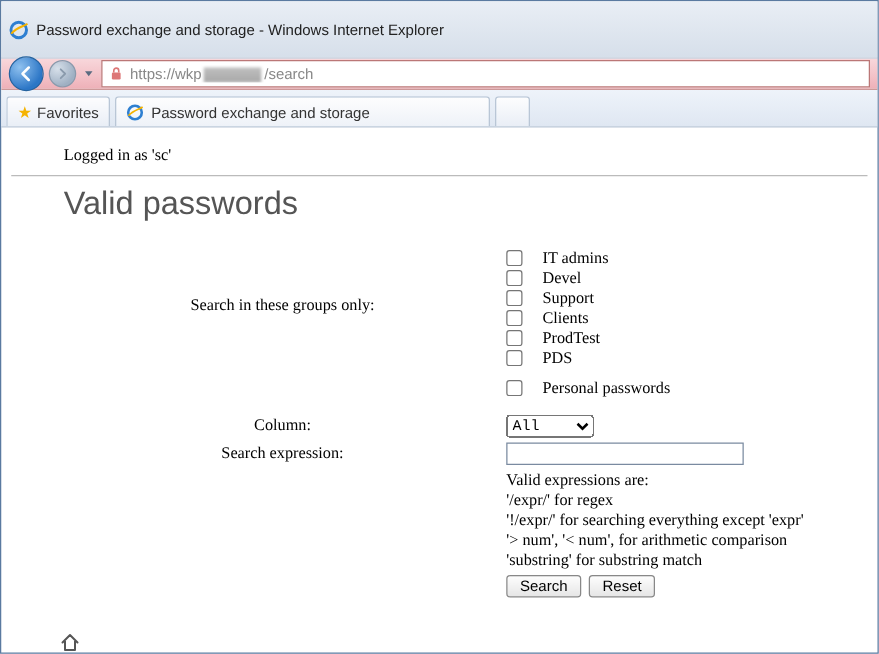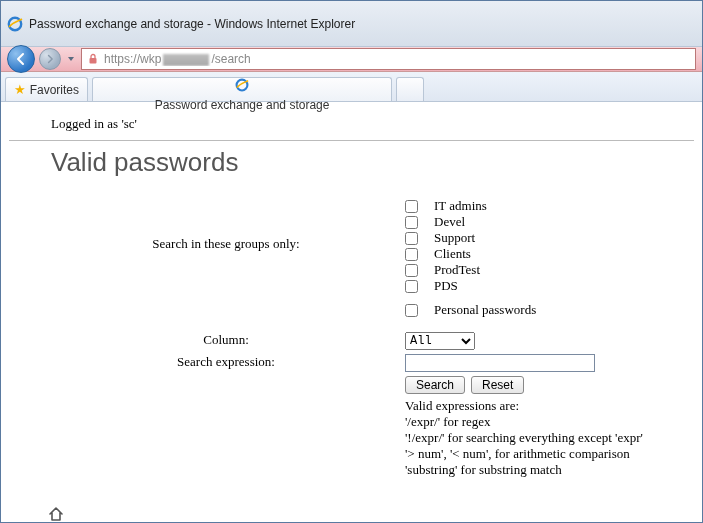--- a/index.html
+++ b/index.html
@@ -113,21 +113,20 @@
     background: linear-gradient(#fdfdfe, #eef2f8);
     border: 1px solid #b9c6d6;
     border-bottom:none;
     border-radius: 3px 3px 0 0;
     display:flex; align-items:center;
     padding: 0 8px;
     gap:6px;
     font-size:12px;
     color:#333;
     cursor:pointer;
-    flex-direction:column;
   }
   .tab .ie-icon { width:14px; height:14px; }
   .newtab {
     height:24px; width:28px;
     background: linear-gradient(#fdfdfe,#e9eef6);
     border: 1px solid #b9c6d6;
     border-bottom:none;
     border-radius: 3px 3px 0 0;
     cursor:pointer;
   }
@@ -311,35 +310,35 @@
             <option>All</option>
           </select>
         </td>
       </tr>
       <tr>
         <td class="lbl">Search expression:</td>
         <td><input class="search-exp" type="text" value="" style=""></td>
       </tr>
       <tr>
         <td></td>
-        <td class="btnrow">
-          <button class="winbtn" type="button">Search</button>
-          <button class="winbtn" type="button">Reset</button>
-        </td>
-      </tr>
-      <tr>
-        <td></td>
         <td class="hints">
           <div>Valid expressions are:</div>
           <div>'/expr/' for regex</div>
           <div>'!/expr/' for searching everything except 'expr'</div>
           <div>'&gt; num', '&lt; num', for arithmetic comparison</div>
           <div>'substring' for substring match</div>
         </td>
       </tr>
+      <tr>
+        <td></td>
+        <td class="btnrow">
+          <button class="winbtn" type="button">Search</button>
+          <button class="winbtn" type="button">Reset</button>
+        </td>
+      </tr>
     </tbody>
       </table>
   </div>
 
   <div class="home-icon">
     <svg width="18" height="18" viewBox="0 0 18 18">
         <path d="M3 9 L9 3 L15 9 M5 8 V15 H13 V8" fill="none" stroke="#555" stroke-width="1.6" stroke-linejoin="round" stroke-linecap="round"></path>
       </svg>
   </div>
 </div>

